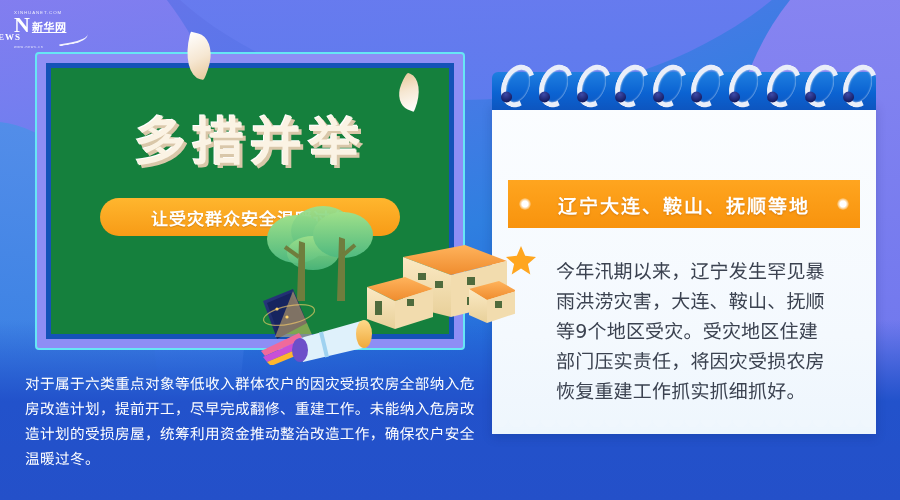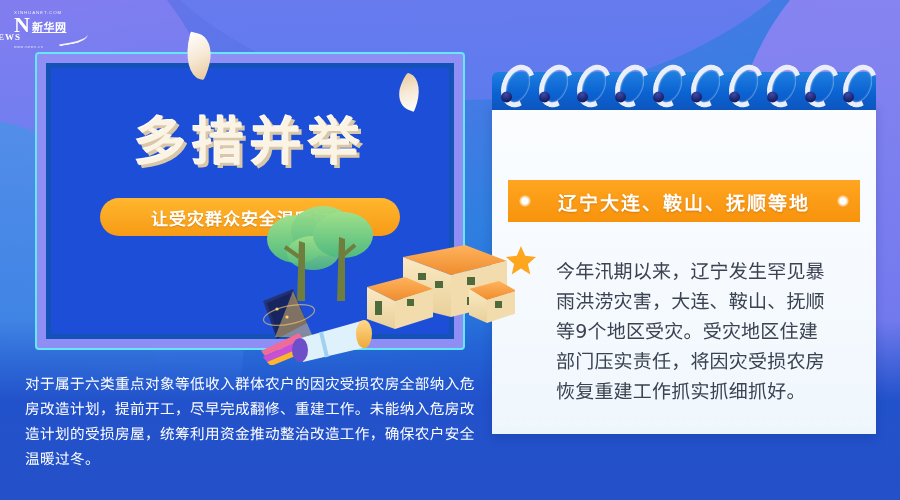--- a/index.html
+++ b/index.html
@@ -62,21 +62,21 @@
   
   .left-card{
     position:absolute;left:35px;top:52px;width:430px;height:298px;
     border:2px solid #67e6f5;border-radius:4px;
     background:#8e8ef5;
     padding:9px;box-sizing:border-box;
   }
   .left-card-inner{
     width:100%;height:100%;box-sizing:border-box;
     border:5px solid #1452b8;
-    background:#1d4ed8;
+    background:#15803d;
     position:relative;overflow:hidden;
   }
   .left-title{
     position:absolute;left:0;right:0;top:32px;text-align:center;
     font-size:52px;font-weight:bold;letter-spacing:6px;
     color:#fbf3e4;
     text-shadow:3px 3px 0 #d9c7a9, -1px -1px 0 #fff;
     font-family:"DejaVu Sans","Liberation Sans",sans-serif;
   }
   .left-pill{
@@ -124,21 +124,21 @@
     background:linear-gradient(180deg,#fbfdff 0%,#f4f9fe 70%,#eef6fd 100%);
     box-shadow:0 3px 10px rgba(0,20,80,.18);
   }
   .note-scallop{
     position:absolute;left:8px;bottom:16px;width:384px;height:14px;
     background:
       radial-gradient(circle at 8px 0px, #f0f7fd 7px, rgba(240,247,253,0) 7.5px) repeat-x;
     background-size:16px 14px;
   }
   .note-banner{
-    position:absolute;left:24px;top:120px;width:352px;height:42px;
+    position:absolute;left:24px;top:120px;width:352px;height:48px;
     background:linear-gradient(180deg,#ffa51f 0%,#f8930d 100%);
     display:flex;align-items:center;justify-content:center;gap:27px;
   }
   .note-banner-text{
     color:#fff;font-size:19px;font-weight:bold;letter-spacing:2px;
     text-shadow:0 1px 2px rgba(160,80,0,.4);
   }
   .dot-glow{width:12px;height:12px;border-radius:50%;
     background:radial-gradient(circle,#ffffff 35%,rgba(255,255,255,.35) 62%,rgba(255,255,255,0) 75%);}
   .note-body{

